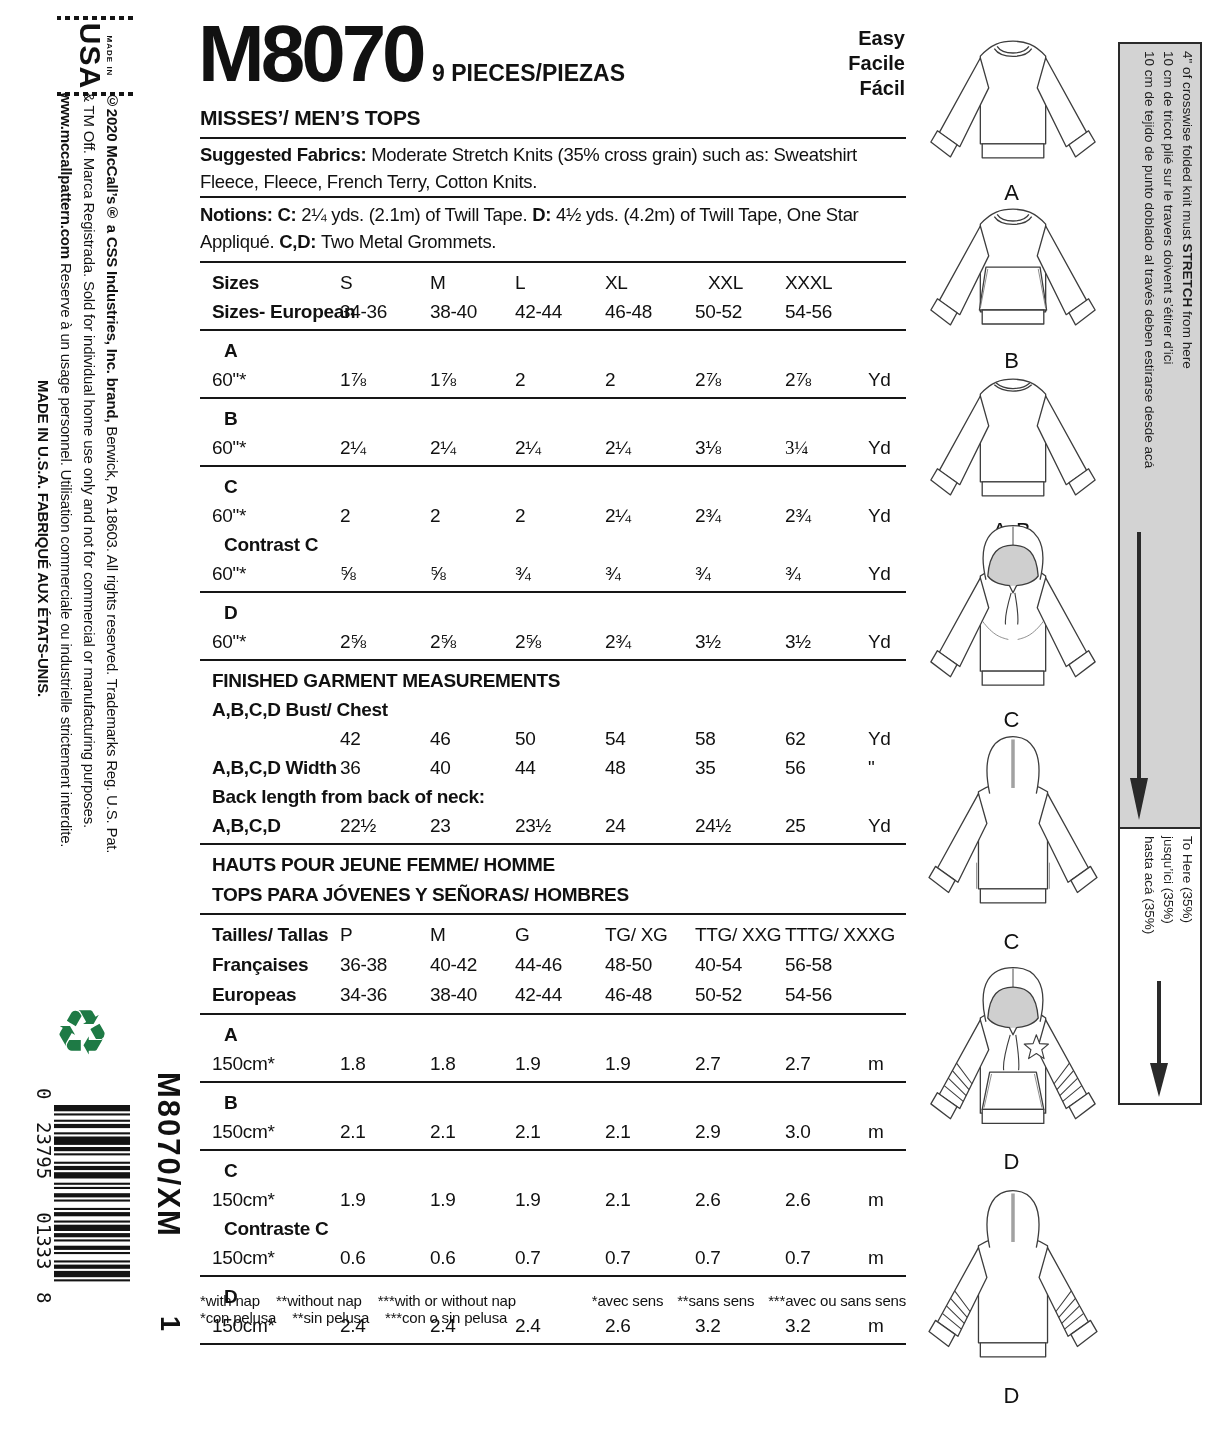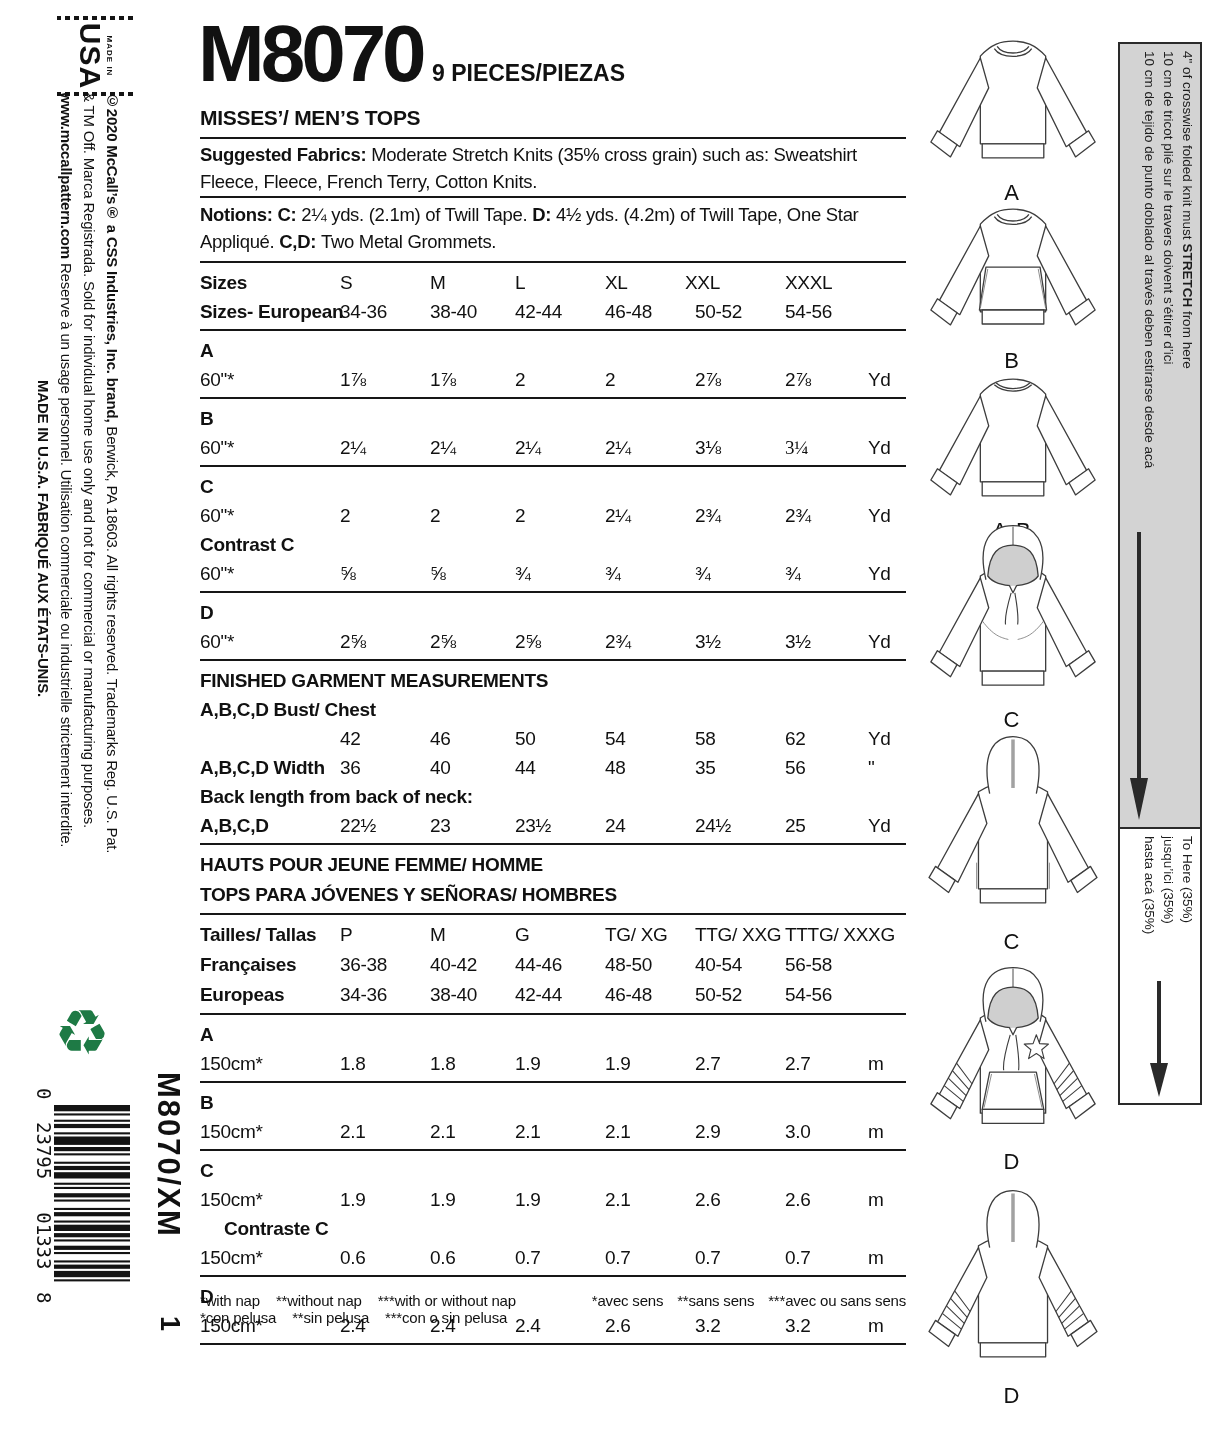--- a/index.html
+++ b/index.html
@@ -13,21 +13,21 @@
   #difficulty{left:808px;top:26px;width:97px;text-align:right;font-size:20px;font-weight:700;line-height:25px;}
   #main-title{left:200px;top:106px;font-size:21px;font-weight:700;letter-spacing:-0.3px;}
   .hrule{border-top:2.5px solid #161616;width:706px;left:200px;}
   #fabrics-par,#notions-par{left:200px;width:708px;font-size:18.5px;line-height:27px;letter-spacing:-0.3px;}
   #fabrics-par{top:141px;}
   #notions-par{top:201px;}
   
   #size-table{left:200px;top:269px;width:706px;}
   .t-row{position:relative;}
   .t-row span{position:absolute;top:0;white-space:nowrap;font-size:19px;line-height:28px;letter-spacing:-0.3px;}
-  .t-label{left:0;}
+  .t-label{left:12px;}
   .t-rule{border-top:2.5px solid #161616;margin-top:2px;}
   .t-head .t-label,.t-label.b{font-weight:700;}
   
   #footnotes{left:200px;top:1292px;width:706px;font-size:15px;letter-spacing:-0.2px;}
   #footnotes .fr1{display:flex;justify-content:space-between;}
   #footnotes .grp span{margin-right:16px;text-align:center;}
   #footnotes .grp.right span{margin-right:0;margin-left:14px;}
   
   #flag-logo{left:55px;top:16px;width:80px;height:80px;}
   #flag-logo .rot{width:80px;height:76px;margin-top:2px;transform:rotate(90deg);display:flex;align-items:stretch;gap:3px;}
@@ -57,35 +57,40 @@
   .gauge-text div{white-space:nowrap;}
   .garrow{position:absolute;}
 </style>
 </head>
 <body>
 
 <div class="page">
 
   <div class="abs" id="pattern-number">M8070</div>
   <div class="abs" id="pieces-label">9 PIECES/PIEZAS</div>
+  <div class="abs" id="difficulty">
+    <div>Easy</div>
+    <div>Facile</div>
+    <div>Fácil</div>
+  </div>
   <div class="abs" id="main-title">MISSES’/ MEN’S TOPS</div>
   <div class="abs hrule" style="top:137px"></div>
   <div class="abs" id="fabrics-par"><span class="b">Suggested Fabrics: </span><span>Moderate Stretch Knits (35% cross grain) such as: Sweatshirt Fleece, Fleece, French Terry, Cotton Knits.</span></div>
   <div class="abs hrule" style="top:196px"></div>
   <div class="abs" id="notions-par"><span class="b">Notions: C: </span><span>2¼ yds. (2.1m) of Twill Tape. </span><span class="b">D: </span><span>4½ yds. (4.2m) of Twill Tape, One Star Appliqué. </span><span class="b">C,D: </span><span>Two Metal Grommets.</span></div>
   <div class="abs hrule" style="top:261px"></div>
 
   <div class="abs" id="size-table">
       <div class="t-row t-data" style="height: 29px;">
         <span class="t-label b">Sizes</span>
         <span style="left: 140px;">S</span>
         <span style="left: 230px;">M</span>
         <span style="left: 315px;">L</span>
         <span style="left: 405px;">XL</span>
-        <span style="left: 485px;">XXL</span>
+        <span style="left: 508px;">XXL</span>
         <span style="left: 585px;">XXXL</span>
       </div>
       <div class="t-row t-data" style="height: 29px;">
         <span class="t-label b">Sizes- European</span>
         <span style="left: 140px;">34-36</span>
         <span style="left: 230px;">38-40</span>
         <span style="left: 315px;">42-44</span>
         <span style="left: 405px;">46-48</span>
         <span style="left: 495px;">50-52</span>
         <span style="left: 585px;">54-56</span>
@@ -268,21 +273,21 @@
       <div class="t-row t-data" style="height: 29px;">
         <span class="t-label">150cm*</span>
         <span style="left: 140px;">1.9</span>
         <span style="left: 230px;">1.9</span>
         <span style="left: 315px;">1.9</span>
         <span style="left: 405px;">2.1</span>
         <span style="left: 495px;">2.6</span>
         <span style="left: 585px;">2.6</span>
         <span style="left: 668px;">m</span>
       </div>
-      <div class="t-row t-label" style="height: 29px; margin-left: 24px;">
+      <div class="t-row t-label" style="height: 29px;">
         <span class="t-label b">Contraste C</span>
       </div>
       <div class="t-row t-data" style="height: 29px;">
         <span class="t-label">150cm*</span>
         <span style="left: 140px;">0.6</span>
         <span style="left: 230px;">0.6</span>
         <span style="left: 315px;">0.7</span>
         <span style="left: 405px;">0.7</span>
         <span style="left: 495px;">0.7</span>
         <span style="left: 585px;">0.7</span>

